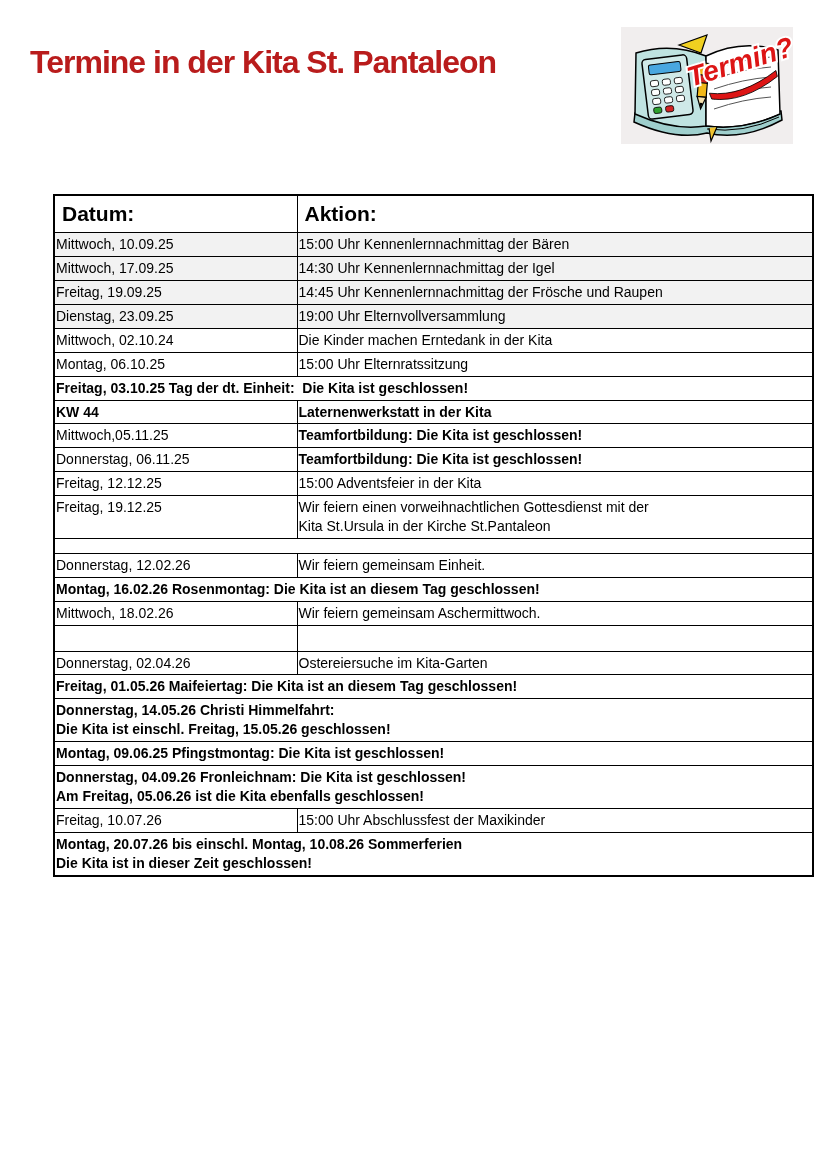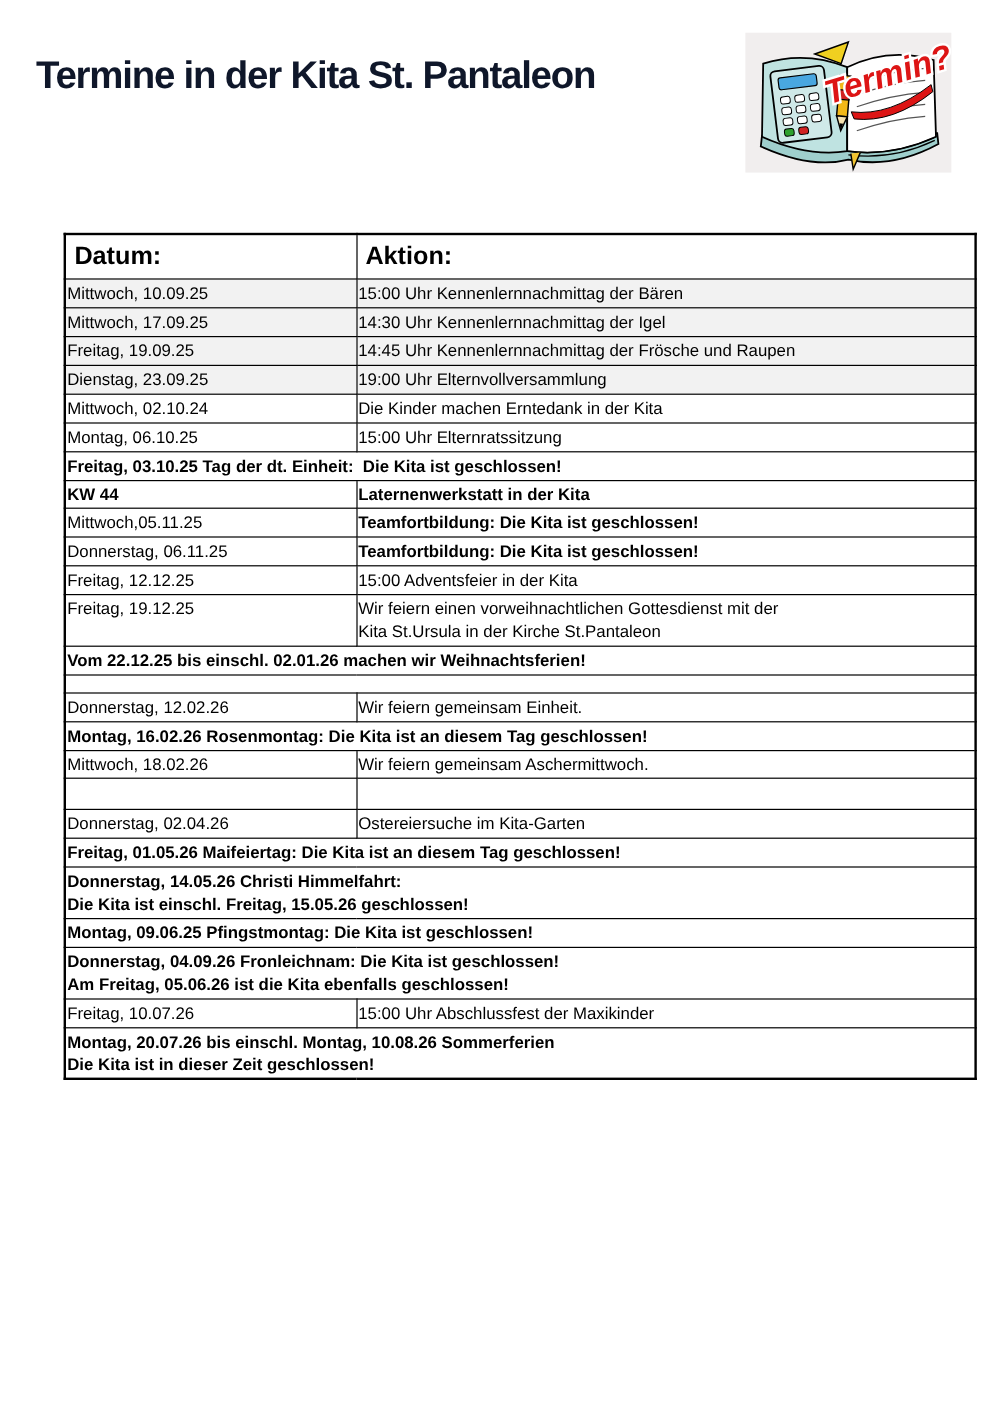--- a/index.html
+++ b/index.html
@@ -12,21 +12,21 @@
     position: relative;
     padding: 30px 31px 0 30px;
     overflow: hidden;
   }
   .header { position: relative; height: 125px; }
   h1.title {
     margin: 14px 0 0 0;
     font-size: 32px;
     font-weight: bold;
     letter-spacing: -1px;
-    color: #0f172a;
+    color: #b91c1c;
     white-space: nowrap;
   }
   .clipart {
     position: absolute;
     top: -17px; right: -2px;
     width: 172px; height: 117px;
   }
   table.schedule {
     width: 761px;
     border-collapse: collapse;
@@ -175,23 +175,20 @@
         <tr>
           <td>Freitag, 12.12.25</td>
           <td>15:00 Adventsfeier in der Kita</td>
         </tr>
         <tr>
           <td>Freitag, 19.12.25</td>
           <td>Wir feiern einen vorweihnachtlichen Gottesdienst mit der
 Kita St.Ursula in der Kirche St.Pantaleon</td>
         </tr>
         <tr>
-          <td colspan="2" class="notice">Vom 22.12.25 bis einschl. 02.01.26 machen wir Weihnachtsferien!</td>
-        </tr>
-        <tr>
           <td colspan="2" class="spacer-full"></td>
         </tr>
         <tr>
           <td>Donnerstag, 12.02.26</td>
           <td>Wir feiern gemeinsam Einheit.</td>
         </tr>
         <tr>
           <td colspan="2" class="notice">Montag, 16.02.26 Rosenmontag: Die Kita ist an diesem Tag geschlossen!</td>
         </tr>
         <tr>

